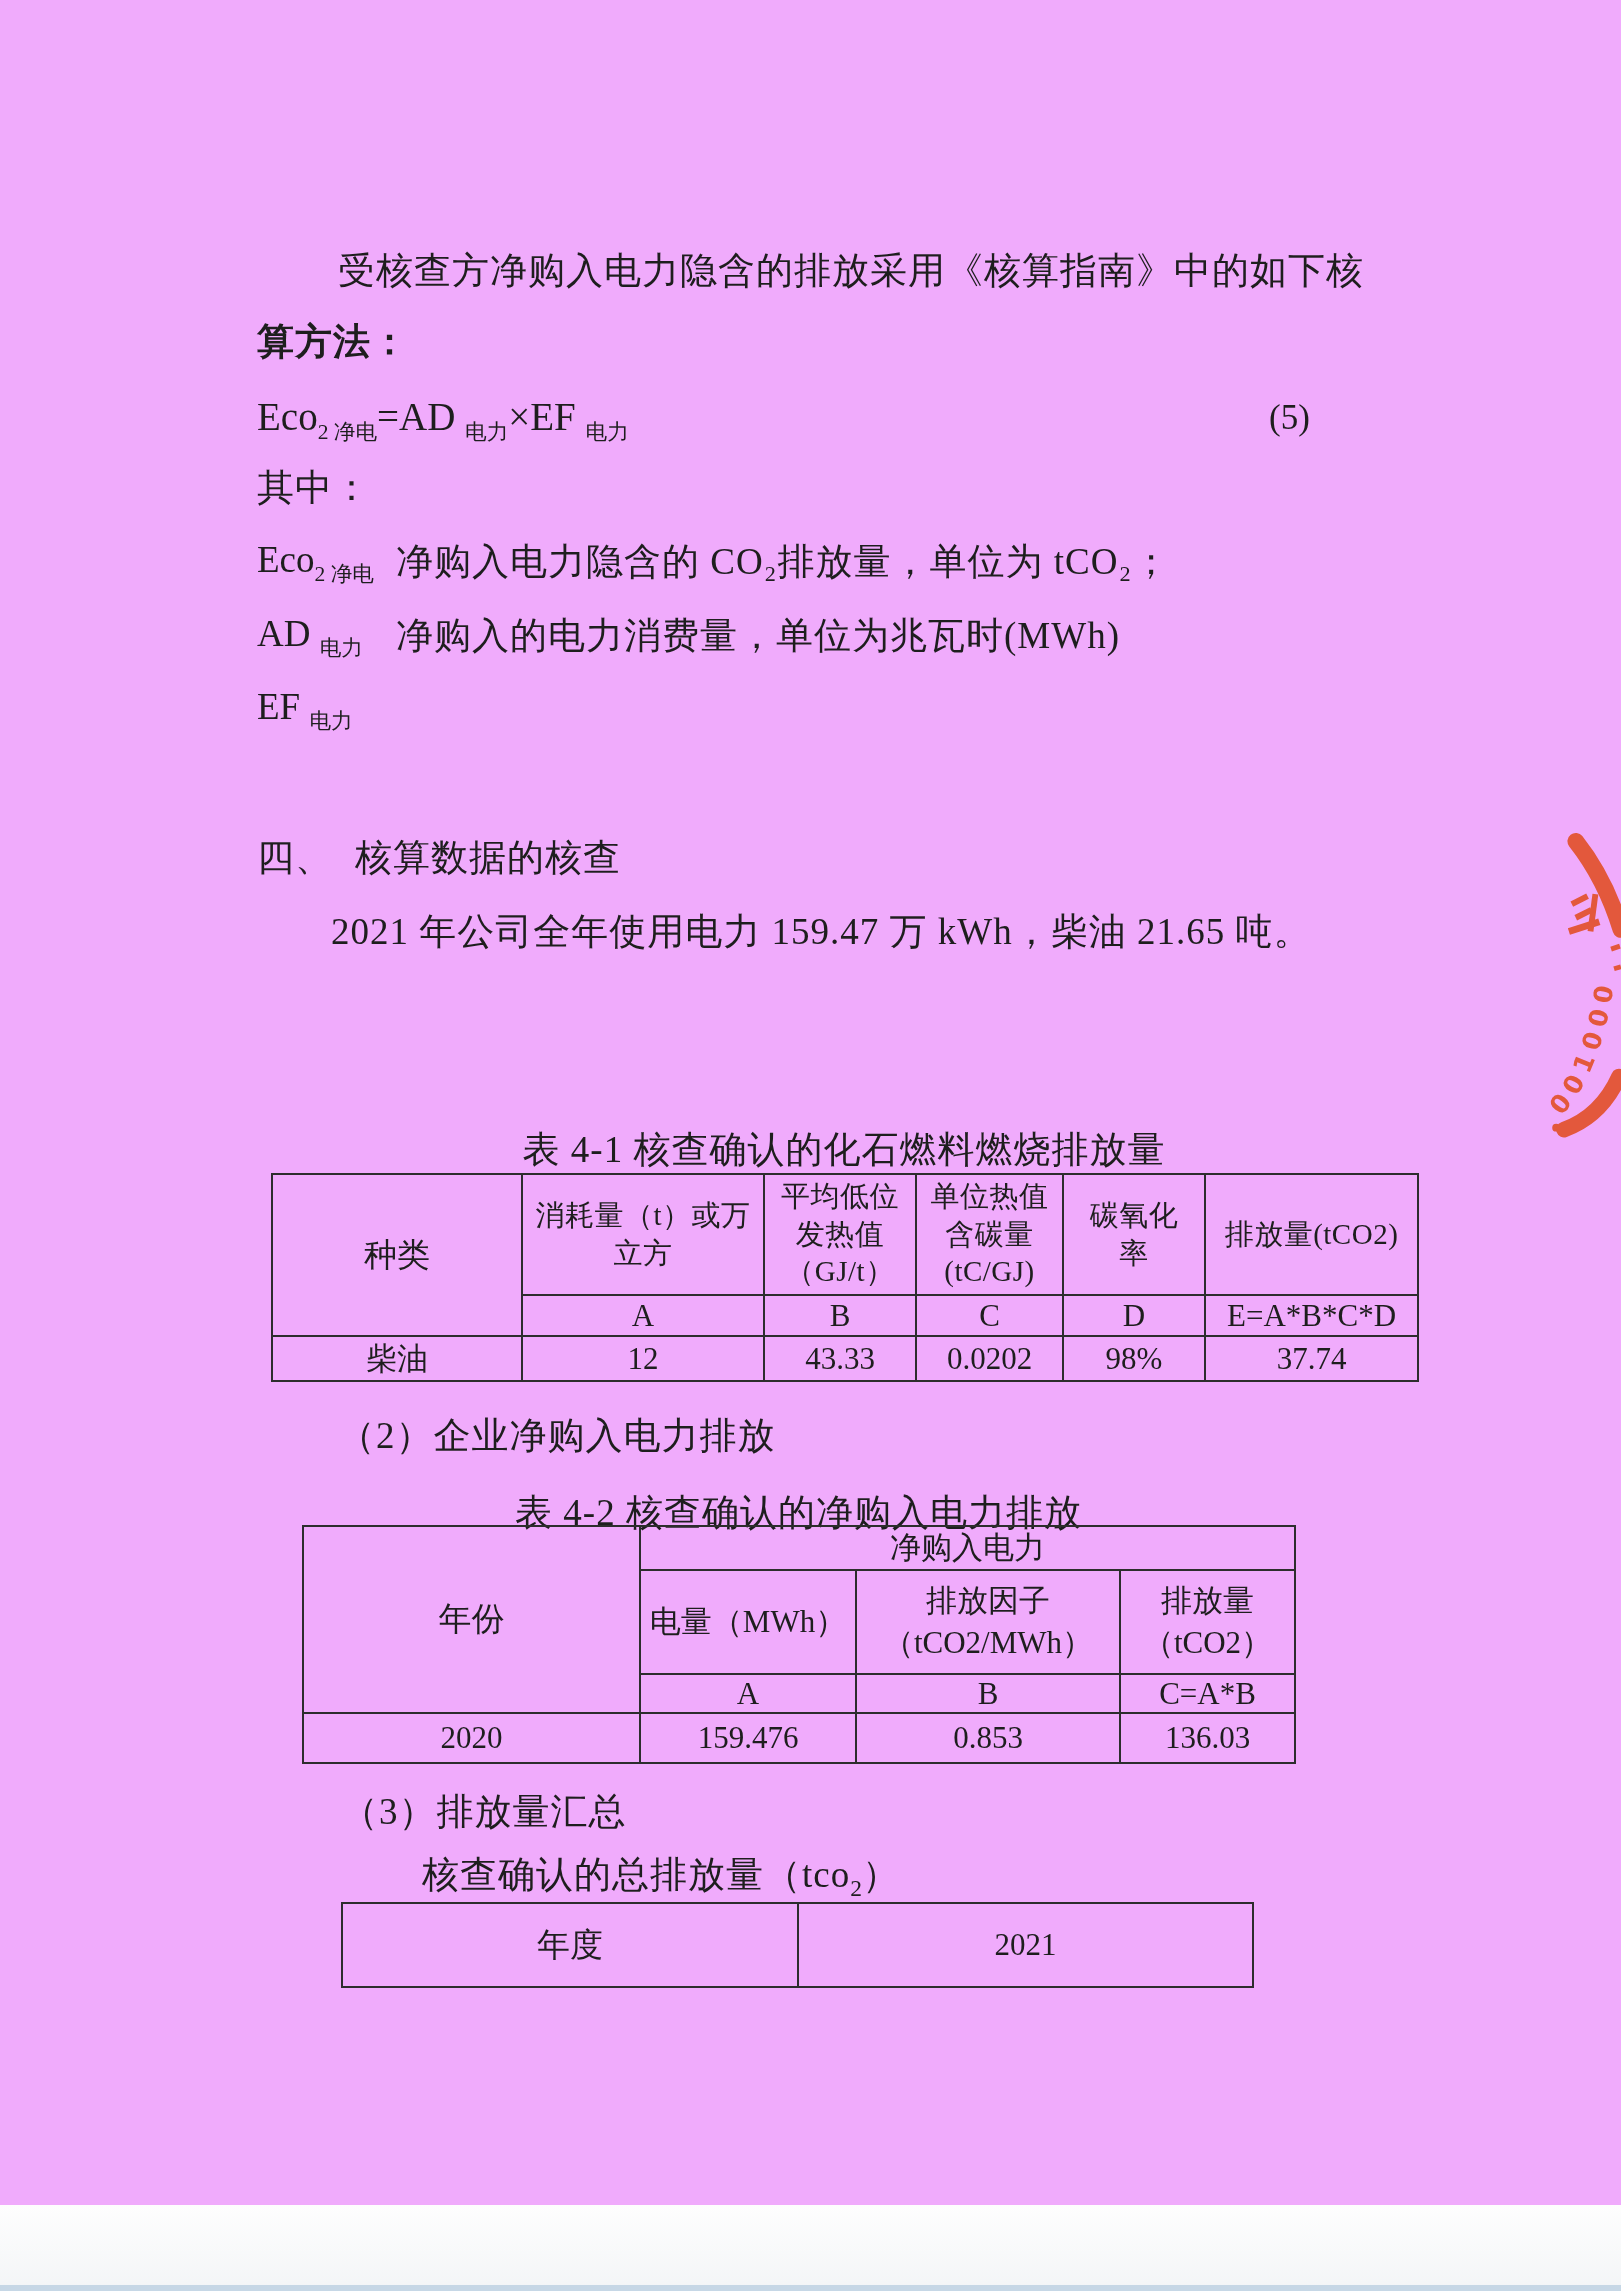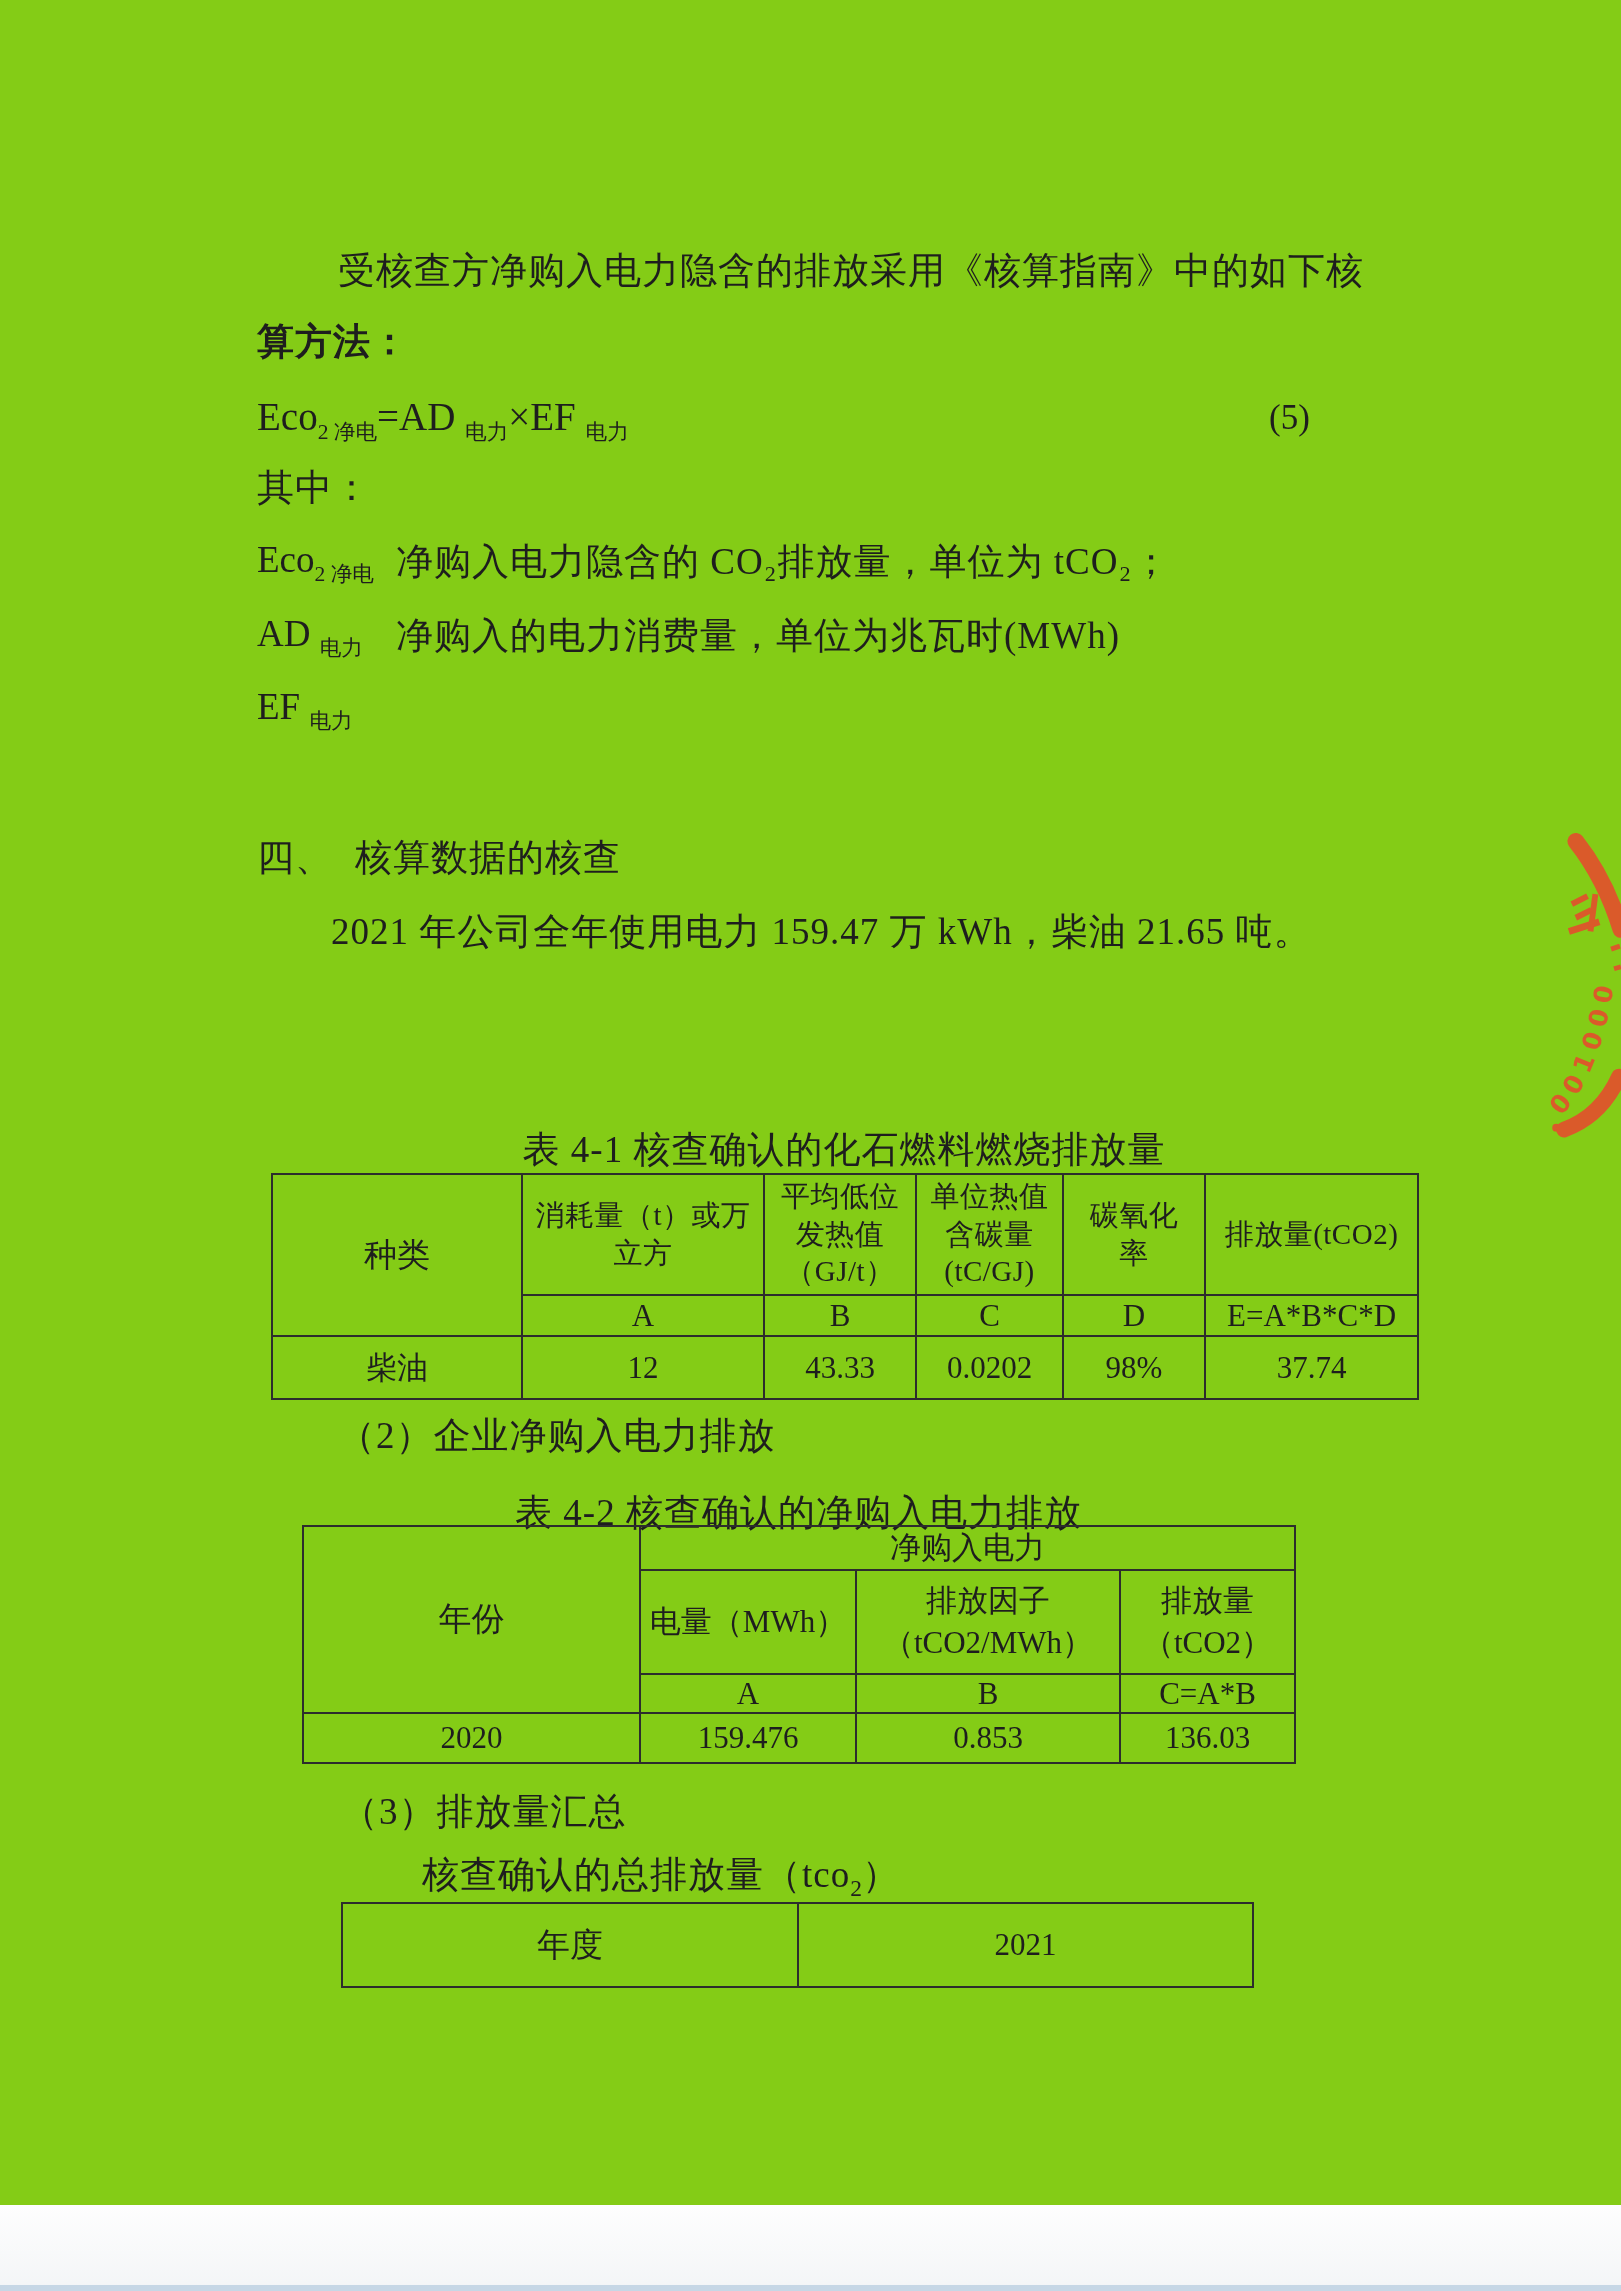--- a/index.html
+++ b/index.html
@@ -1,19 +1,19 @@
 <!DOCTYPE html>
 <html><head>
 <meta charset="utf-8">
 <style>
   html,body{margin:0;padding:0;background:#e8e8e8;}
   #page{
     position:relative;
     width:1621px;height:2292px;
-    background:#84cc16;
+    background:#f0abfc;
     overflow:hidden;
     font-family:"Liberation Serif","DejaVu Serif",serif;
     color:#1e1e1e;
   }
   .abs{position:absolute;}
   .cn{letter-spacing:1px;}
   .body-text{font-size:37px;line-height:1.3;}
   .small-note{font-size:27.4px;letter-spacing:1px;color:#2a2a2a;}
   .sub{font-size:23.5px;position:relative;top:8.8px;letter-spacing:0;}
   .sub-cn{font-size:21.6px;position:relative;top:8.8px;letter-spacing:0;}
@@ -105,21 +105,21 @@
 率</td>
       <td class="hd">排放量(tCO2)</td>
     </tr>
     <tr style="height:41px;">
       <td class="cell">A</td>
       <td class="cell">B</td>
       <td class="cell">C</td>
       <td class="cell">D</td>
       <td class="cell">E=A*B*C*D</td>
     </tr>
-    <tr style="height:63px;">
+    <tr style="height:45px;">
       <td class="cell">柴油</td>
       <td class="cell">12</td>
       <td class="cell">43.33</td>
       <td class="cell">0.0202</td>
       <td class="cell">98%</td>
       <td class="cell">37.74</td>
     </tr>
   </tbody>
     </table>
 

